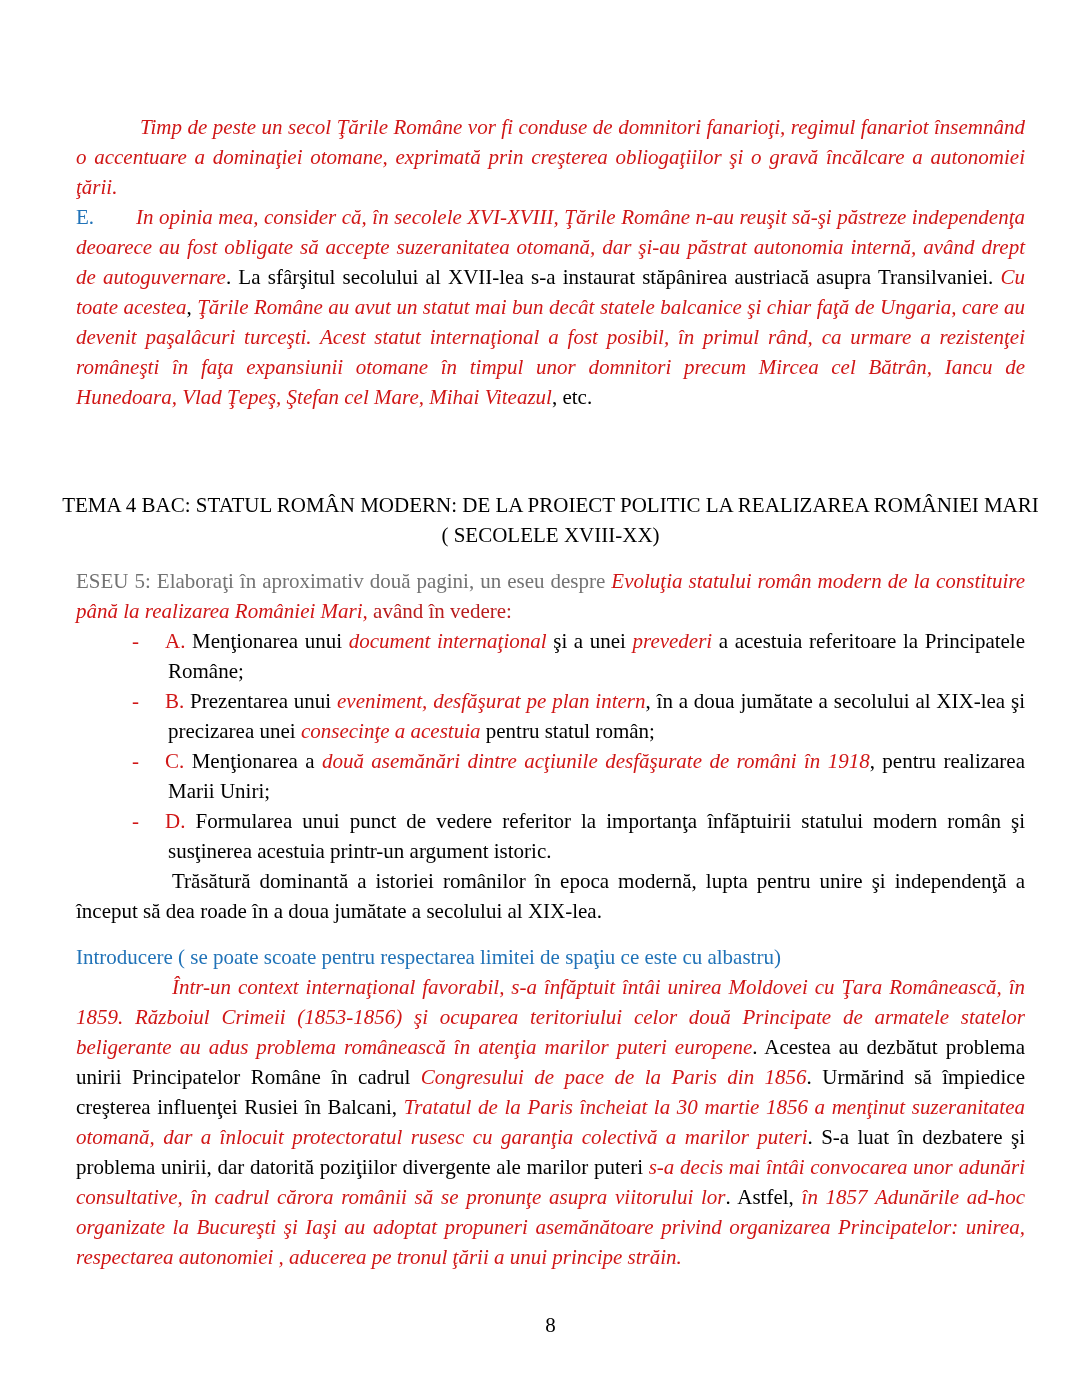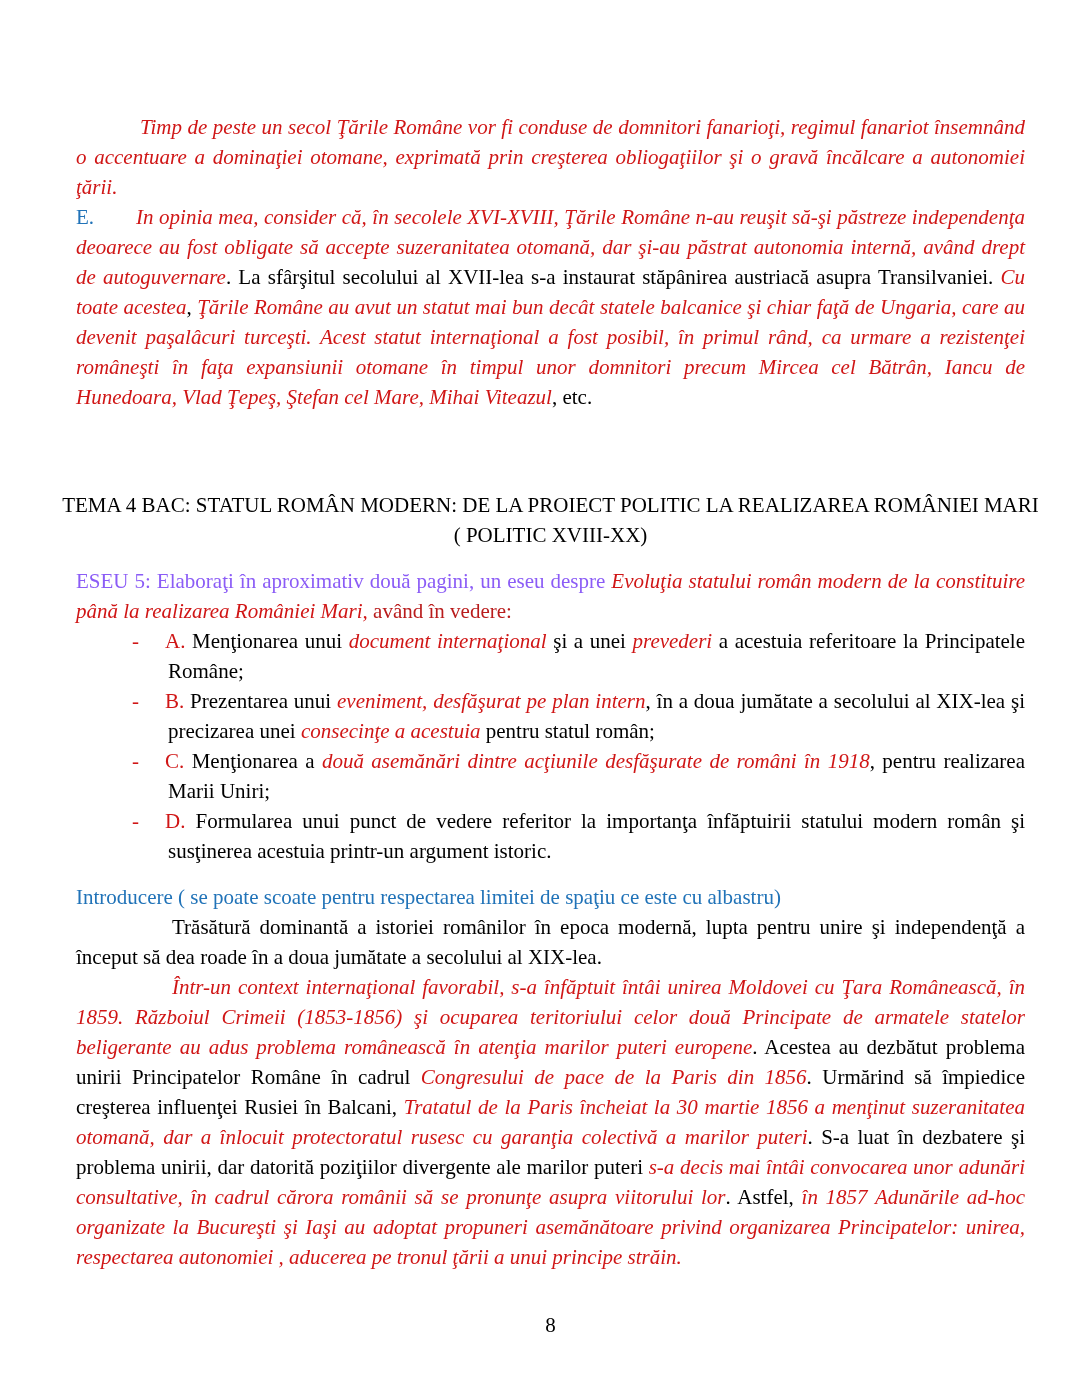--- a/index.html
+++ b/index.html
@@ -33,33 +33,33 @@
 <body>
 
 <main class="page">
 
   <p class="para indent-64"><span class="it" style="color: rgb(208, 22, 22);">Timp de peste un secol Ţările Române vor fi conduse de domnitori fanarioţi, regimul fanariot însemnând o accentuare a dominaţiei otomane, exprimată prin creşterea obliogaţiilor şi o gravă încălcare a autonomiei ţării.</span></p>
 
   <p class="para mb-gap"><span style="color: rgb(33, 115, 184);">E.</span><span class="tab" style="width: 42px;"></span><span class="it" style="color: rgb(208, 22, 22);">In opinia mea, consider că, în secolele XVI-XVIII, Ţările Române n-au reuşit să-şi păstreze independenţa deoarece au fost obligate să accepte suzeranitatea otomană, dar şi-au păstrat autonomia internă, având drept de autoguvernare</span><span style="color: rgb(0, 0, 0);">. La sfârşitul secolului al XVII-lea s-a instaurat stăpânirea austriacă asupra Transilvaniei. </span><span class="it" style="color: rgb(208, 22, 22);">Cu toate acestea</span><span style="color: rgb(0, 0, 0);">, </span><span class="it" style="color: rgb(208, 22, 22);">Ţările Române au avut un statut mai bun decât statele balcanice şi chiar faţă de Ungaria, care au devenit paşalâcuri turceşti. Acest statut internaţional a fost posibil, în primul rând, ca urmare a rezistenţei româneşti în faţa expansiunii otomane în timpul unor domnitori precum Mircea cel Bătrân, Iancu de Hunedoara, Vlad Ţepeş, Ştefan cel Mare, Mihai Viteazul</span><span style="color: rgb(0, 0, 0);">, etc.</span></p>
 
   <h1 class="heading">
     <div class="hline1">TEMA 4 BAC: STATUL ROMÂN MODERN: DE LA PROIECT POLITIC LA REALIZAREA ROMÂNIEI MARI</div>
-    <div class="hline2">( POLITIC XVIII-XX)</div>
+    <div class="hline2">( SECOLELE XVIII-XX)</div>
   </h1>
 
-  <p class="para"><span style="color: #8b5cf6;">ESEU 5: Elaboraţi în aproximativ două pagini, un eseu despre </span><span class="it" style="color: rgb(208, 22, 22);">Evoluţia statului român modern de la constituire până la realizarea României Mari,</span><span style="color: #b91c1c;"> având în vedere:</span></p>
+  <p class="para"><span style="color: #737373;">ESEU 5: Elaboraţi în aproximativ două pagini, un eseu despre </span><span class="it" style="color: rgb(208, 22, 22);">Evoluţia statului român modern de la constituire până la realizarea României Mari,</span><span style="color: #b91c1c;"> având în vedere:</span></p>
 
   <ul class="req-list">
     <li><span style="color: rgb(208, 22, 22);">-</span><span class="tab" style="width: 26px;"></span><span style="color: rgb(208, 22, 22);">A.</span><span style="color: rgb(0, 0, 0);"> Menţionarea unui </span><span class="it" style="color: rgb(208, 22, 22);">document internaţional</span><span style="color: rgb(0, 0, 0);"> şi a unei </span><span class="it" style="color: rgb(208, 22, 22);">prevederi</span><span style="color: rgb(0, 0, 0);"> a acestuia referitoare la Principatele Române;</span></li>
     <li><span style="color: rgb(208, 22, 22);">-</span><span class="tab" style="width: 26px;"></span><span style="color: rgb(208, 22, 22);">B.</span><span style="color: rgb(0, 0, 0);"> Prezentarea unui </span><span class="it" style="color: rgb(208, 22, 22);">eveniment, desfăşurat pe plan intern</span><span style="color: rgb(0, 0, 0);">, în a doua jumătate a secolului al XIX-lea şi precizarea unei </span><span class="it" style="color: rgb(208, 22, 22);">consecinţe a acestuia</span><span style="color: rgb(0, 0, 0);"> pentru statul român;</span></li>
     <li><span style="color: rgb(208, 22, 22);">-</span><span class="tab" style="width: 26px;"></span><span style="color: rgb(208, 22, 22);">C.</span><span style="color: rgb(0, 0, 0);"> Menţionarea a </span><span class="it" style="color: rgb(208, 22, 22);">două asemănări dintre acţiunile desfăşurate de români în 1918</span><span style="color: rgb(0, 0, 0);">, pentru realizarea Marii Uniri;</span></li>
     <li><span style="color: rgb(208, 22, 22);">-</span><span class="tab" style="width: 26px;"></span><span style="color: rgb(208, 22, 22);">D.</span><span style="color: #000000;"> Formularea unui punct de vedere referitor la importanţa înfăptuirii statului modern român şi susţinerea acestuia printr-un argument istoric.</span></li>
   </ul>
 
+  <p class="para indent-96"><span style="color: rgb(0, 0, 0);">Trăsătură dominantă a istoriei românilor în epoca modernă, lupta pentru unire şi independenţă a început să dea roade în a doua jumătate a secolului al XIX-lea.</span></p>
+
   <p class="para intro-note"><span style="color: rgb(33, 115, 184);">Introducere ( se poate scoate pentru respectarea limitei de spaţiu ce este cu albastru)</span></p>
-
-  <p class="para indent-96"><span style="color: rgb(0, 0, 0);">Trăsătură dominantă a istoriei românilor în epoca modernă, lupta pentru unire şi independenţă a început să dea roade în a doua jumătate a secolului al XIX-lea.</span></p>
 
   <p class="para indent-96"><span class="it" style="color: rgb(208, 22, 22);">Într-un context internaţional favorabil, s-a înfăptuit întâi unirea Moldovei cu Ţara Românească, în 1859. Războiul Crimeii (1853-1856) şi ocuparea teritoriului celor două Principate de armatele statelor beligerante au adus problema românească în atenţia marilor puteri europene</span><span style="color: rgb(0, 0, 0);">. Acestea au dezbătut problema unirii Principatelor Române în cadrul </span><span class="it" style="color: rgb(208, 22, 22);">Congresului de pace de la Paris din 1856</span><span style="color: rgb(0, 0, 0);">. Urmărind să împiedice creşterea influenţei Rusiei în Balcani, </span><span class="it" style="color: rgb(208, 22, 22);">Tratatul de la Paris încheiat la 30 martie 1856 a menţinut suzeranitatea otomană, dar a înlocuit protectoratul rusesc cu garanţia colectivă a marilor puteri</span><span style="color: rgb(0, 0, 0);">. S-a luat în dezbatere şi problema unirii, dar datorită poziţiilor divergente ale marilor puteri </span><span class="it" style="color: rgb(208, 22, 22);">s-a decis mai întâi convocarea unor adunări consultative, în cadrul cărora românii să se pronunţe asupra viitorului lor</span><span style="color: rgb(0, 0, 0);">. Astfel, </span><span class="it" style="color: rgb(208, 22, 22);">în 1857 Adunările ad-hoc organizate la Bucureşti şi Iaşi au adoptat propuneri asemănătoare privind organizarea Principatelor: unirea, respectarea autonomiei , aducerea pe tronul ţării a unui principe străin.</span></p>
 
   <footer class="page-number">8</footer>
 
 </main>
 
 </body></html>

